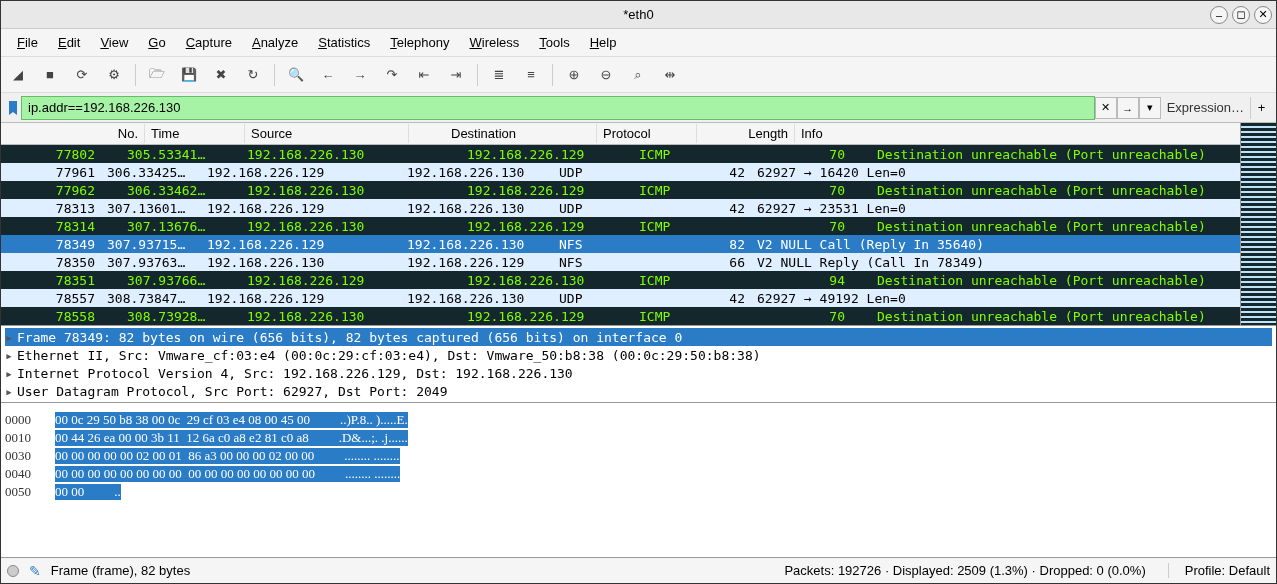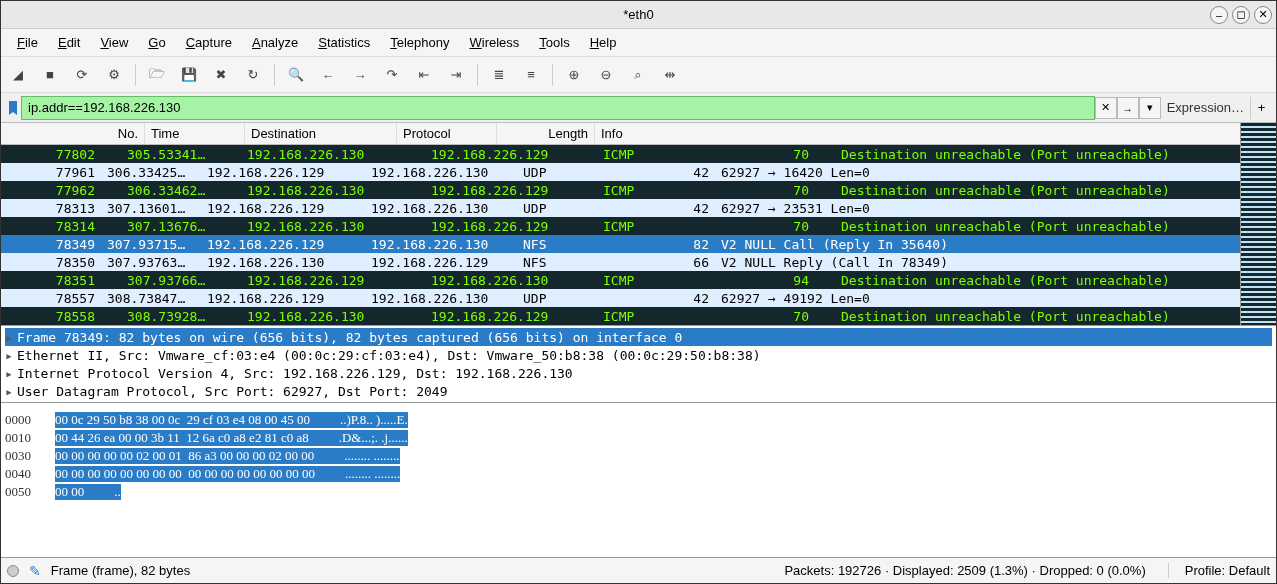--- a/index.html
+++ b/index.html
@@ -129,21 +129,21 @@
     border-right:1px solid #ddd;
     padding: 2px 6px;
     font-family: sans-serif;
     font-size:13px;
   }
   .packet-row { height:18px; align-items:center; }
   .packet-row .col { padding: 0 6px; overflow:hidden; }
   .col-no   { width:100px; text-align:right; padding-right:4px;}
   .col-time { width:100px; }
   .col-src  { width:164px; }
-  .col-dst  { width:152px; }
+  .col-dst  { width:152px;margin-left:36px; }
   .col-proto{ width:100px; }
   .col-len  { width:98px; text-align:right;}
   .col-info { flex:1; }
   .dark-row { background:#14272d; color:#7fff00;gap:20px; }
   .blue-row { background:#e0efff; color:#000; }
   .sel-row { background:#2a7cc7; color:#fff; }
   .packet-scroll-strip {
     position:absolute; right:0; top:0; bottom:0; width:36px;
     border-left:1px solid #999;
     background: repeating-linear-gradient(to bottom,
@@ -261,20 +261,21 @@
   <div class="apply-btn">→</div>
   <div class="dd-btn">▾</div>
   <span class="expr-label">Expression…</span>
   <div class="plus-btn">+</div>
 </div>
 
 <div class="packet-table">
   <div class="packet-header">
     <div class="col col-no">No.</div>
     <div class="col col-time">Time</div>
+    <div class="col col-src">Source</div>
     <div class="col col-dst">Destination</div>
     <div class="col col-proto">Protocol</div>
     <div class="col col-len">Length</div>
     <div class="col col-info">Info</div>
   </div>
   <div id="packet-rows">
       <div class="packet-row dark-row">
         <div class="col col-no">77802</div>
         <div class="col col-time">305.53341…</div>
         <div class="col col-src">192.168.226.130</div>

